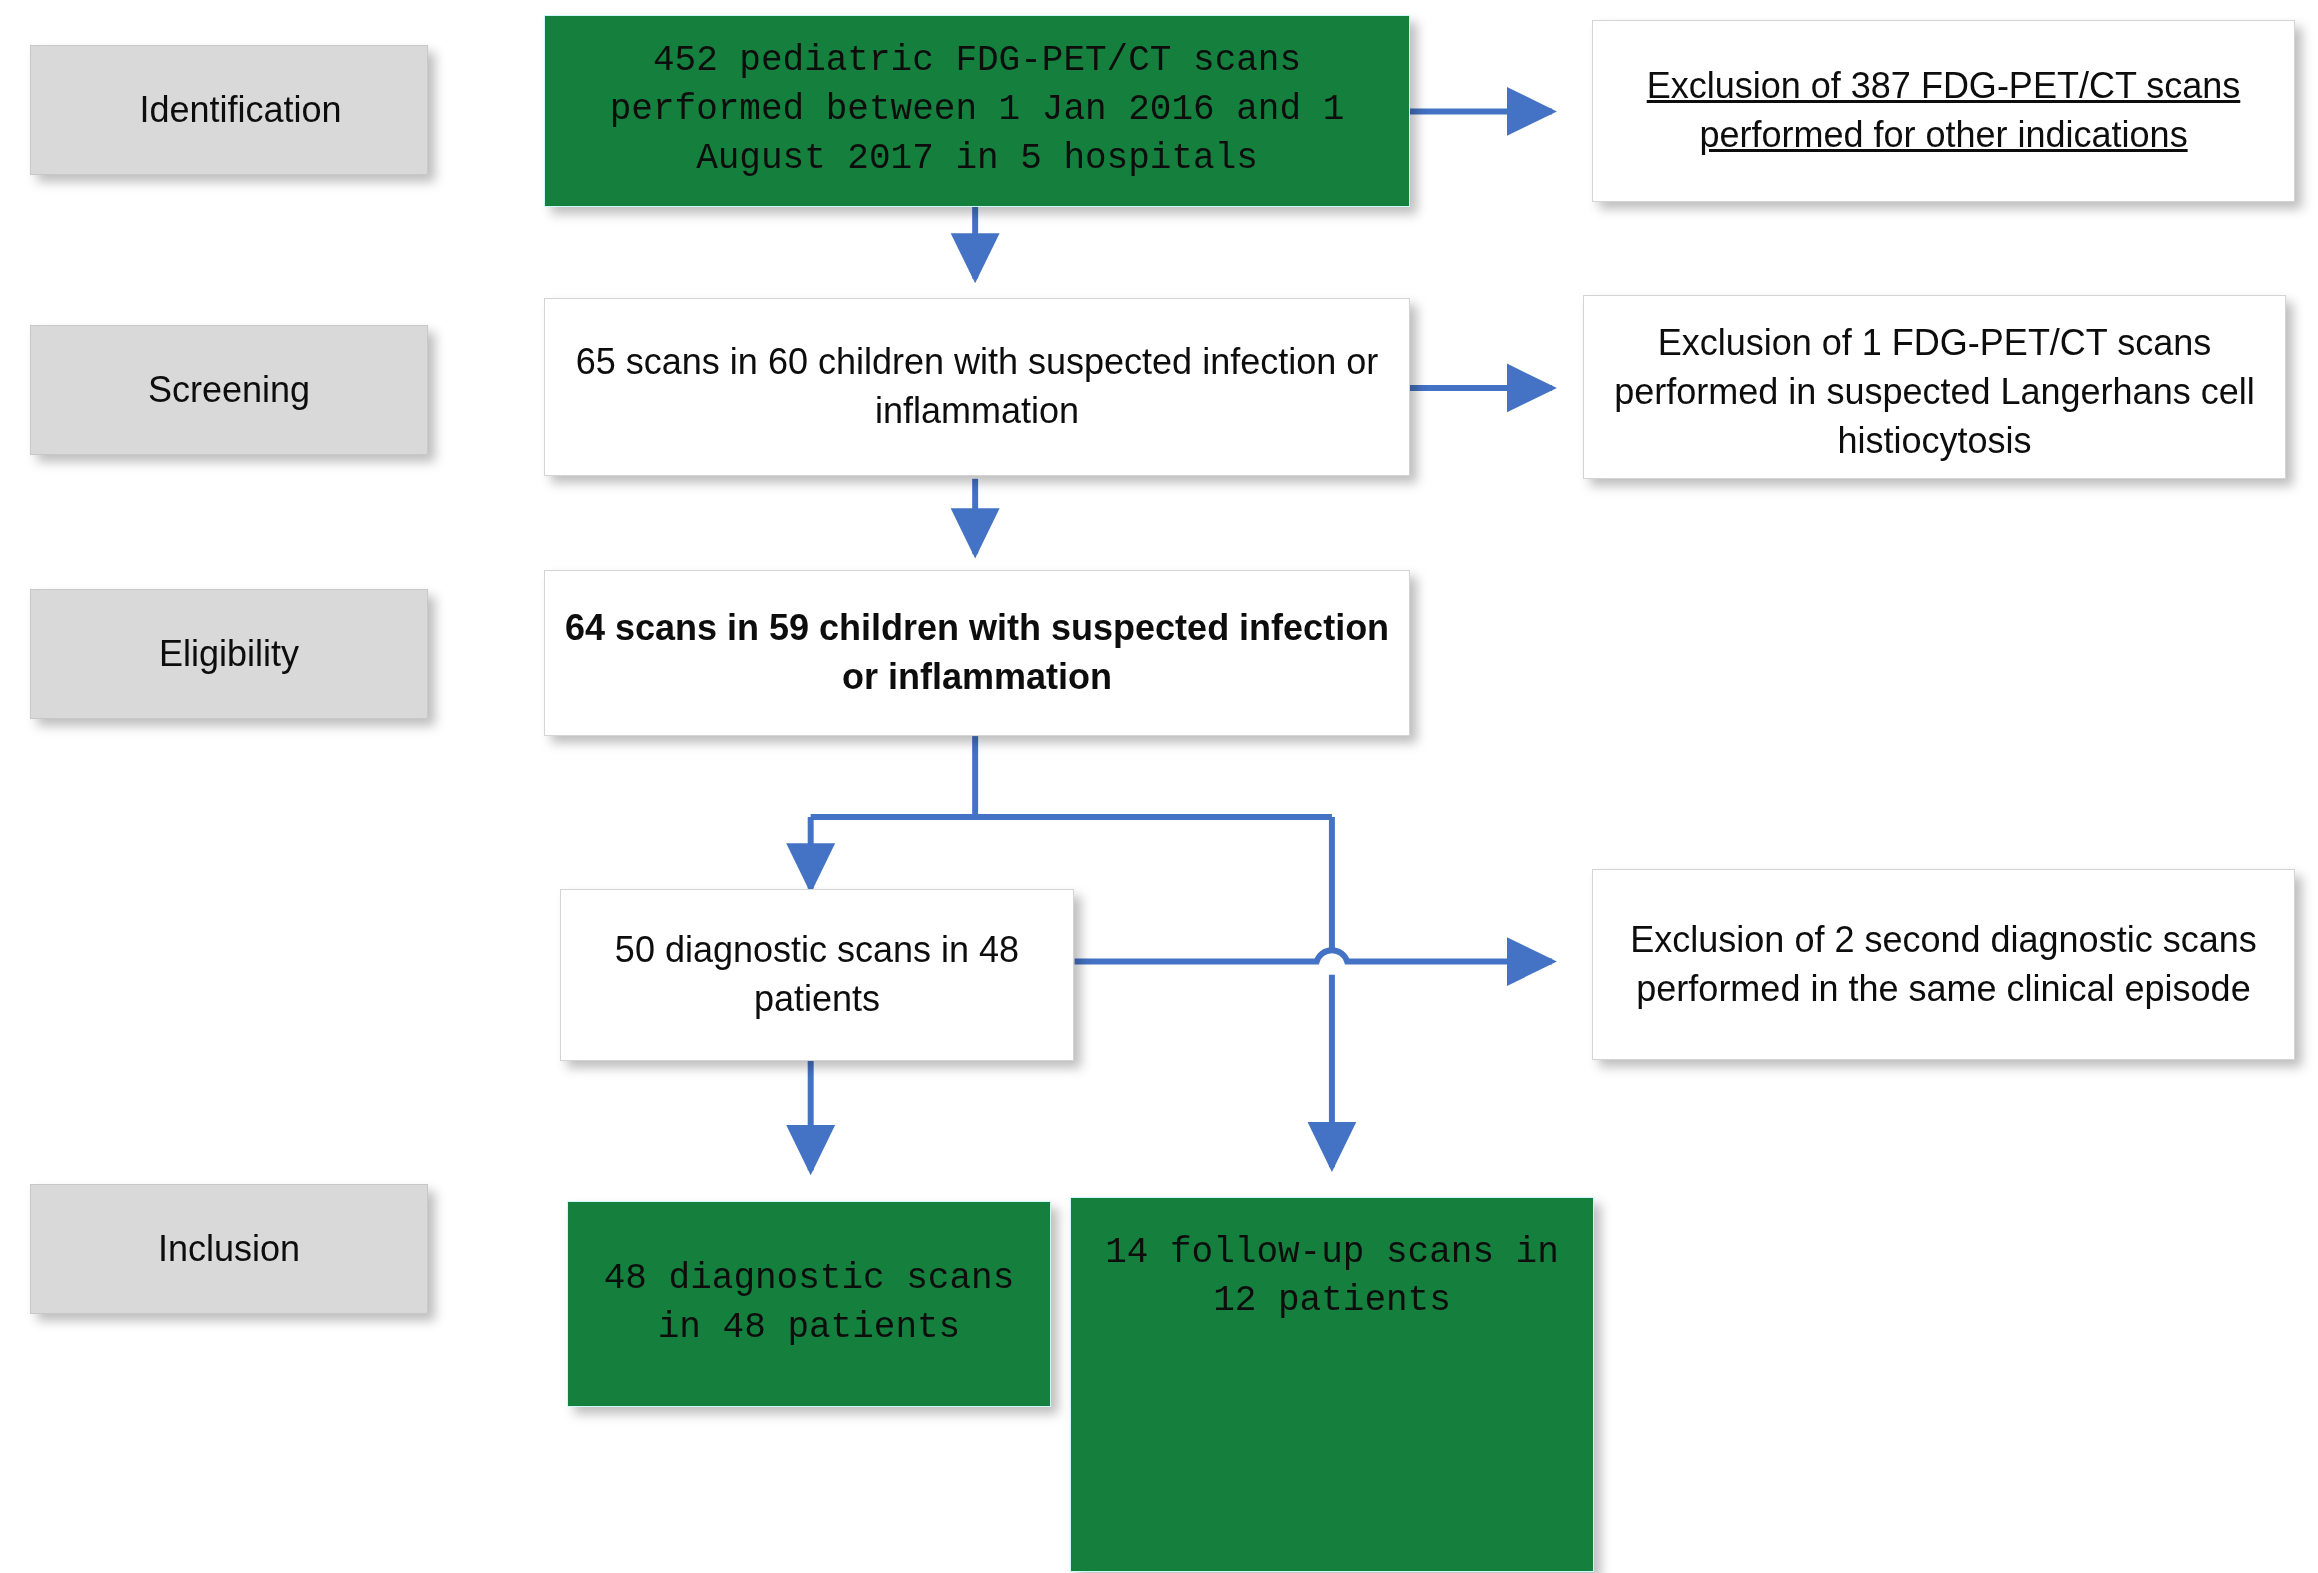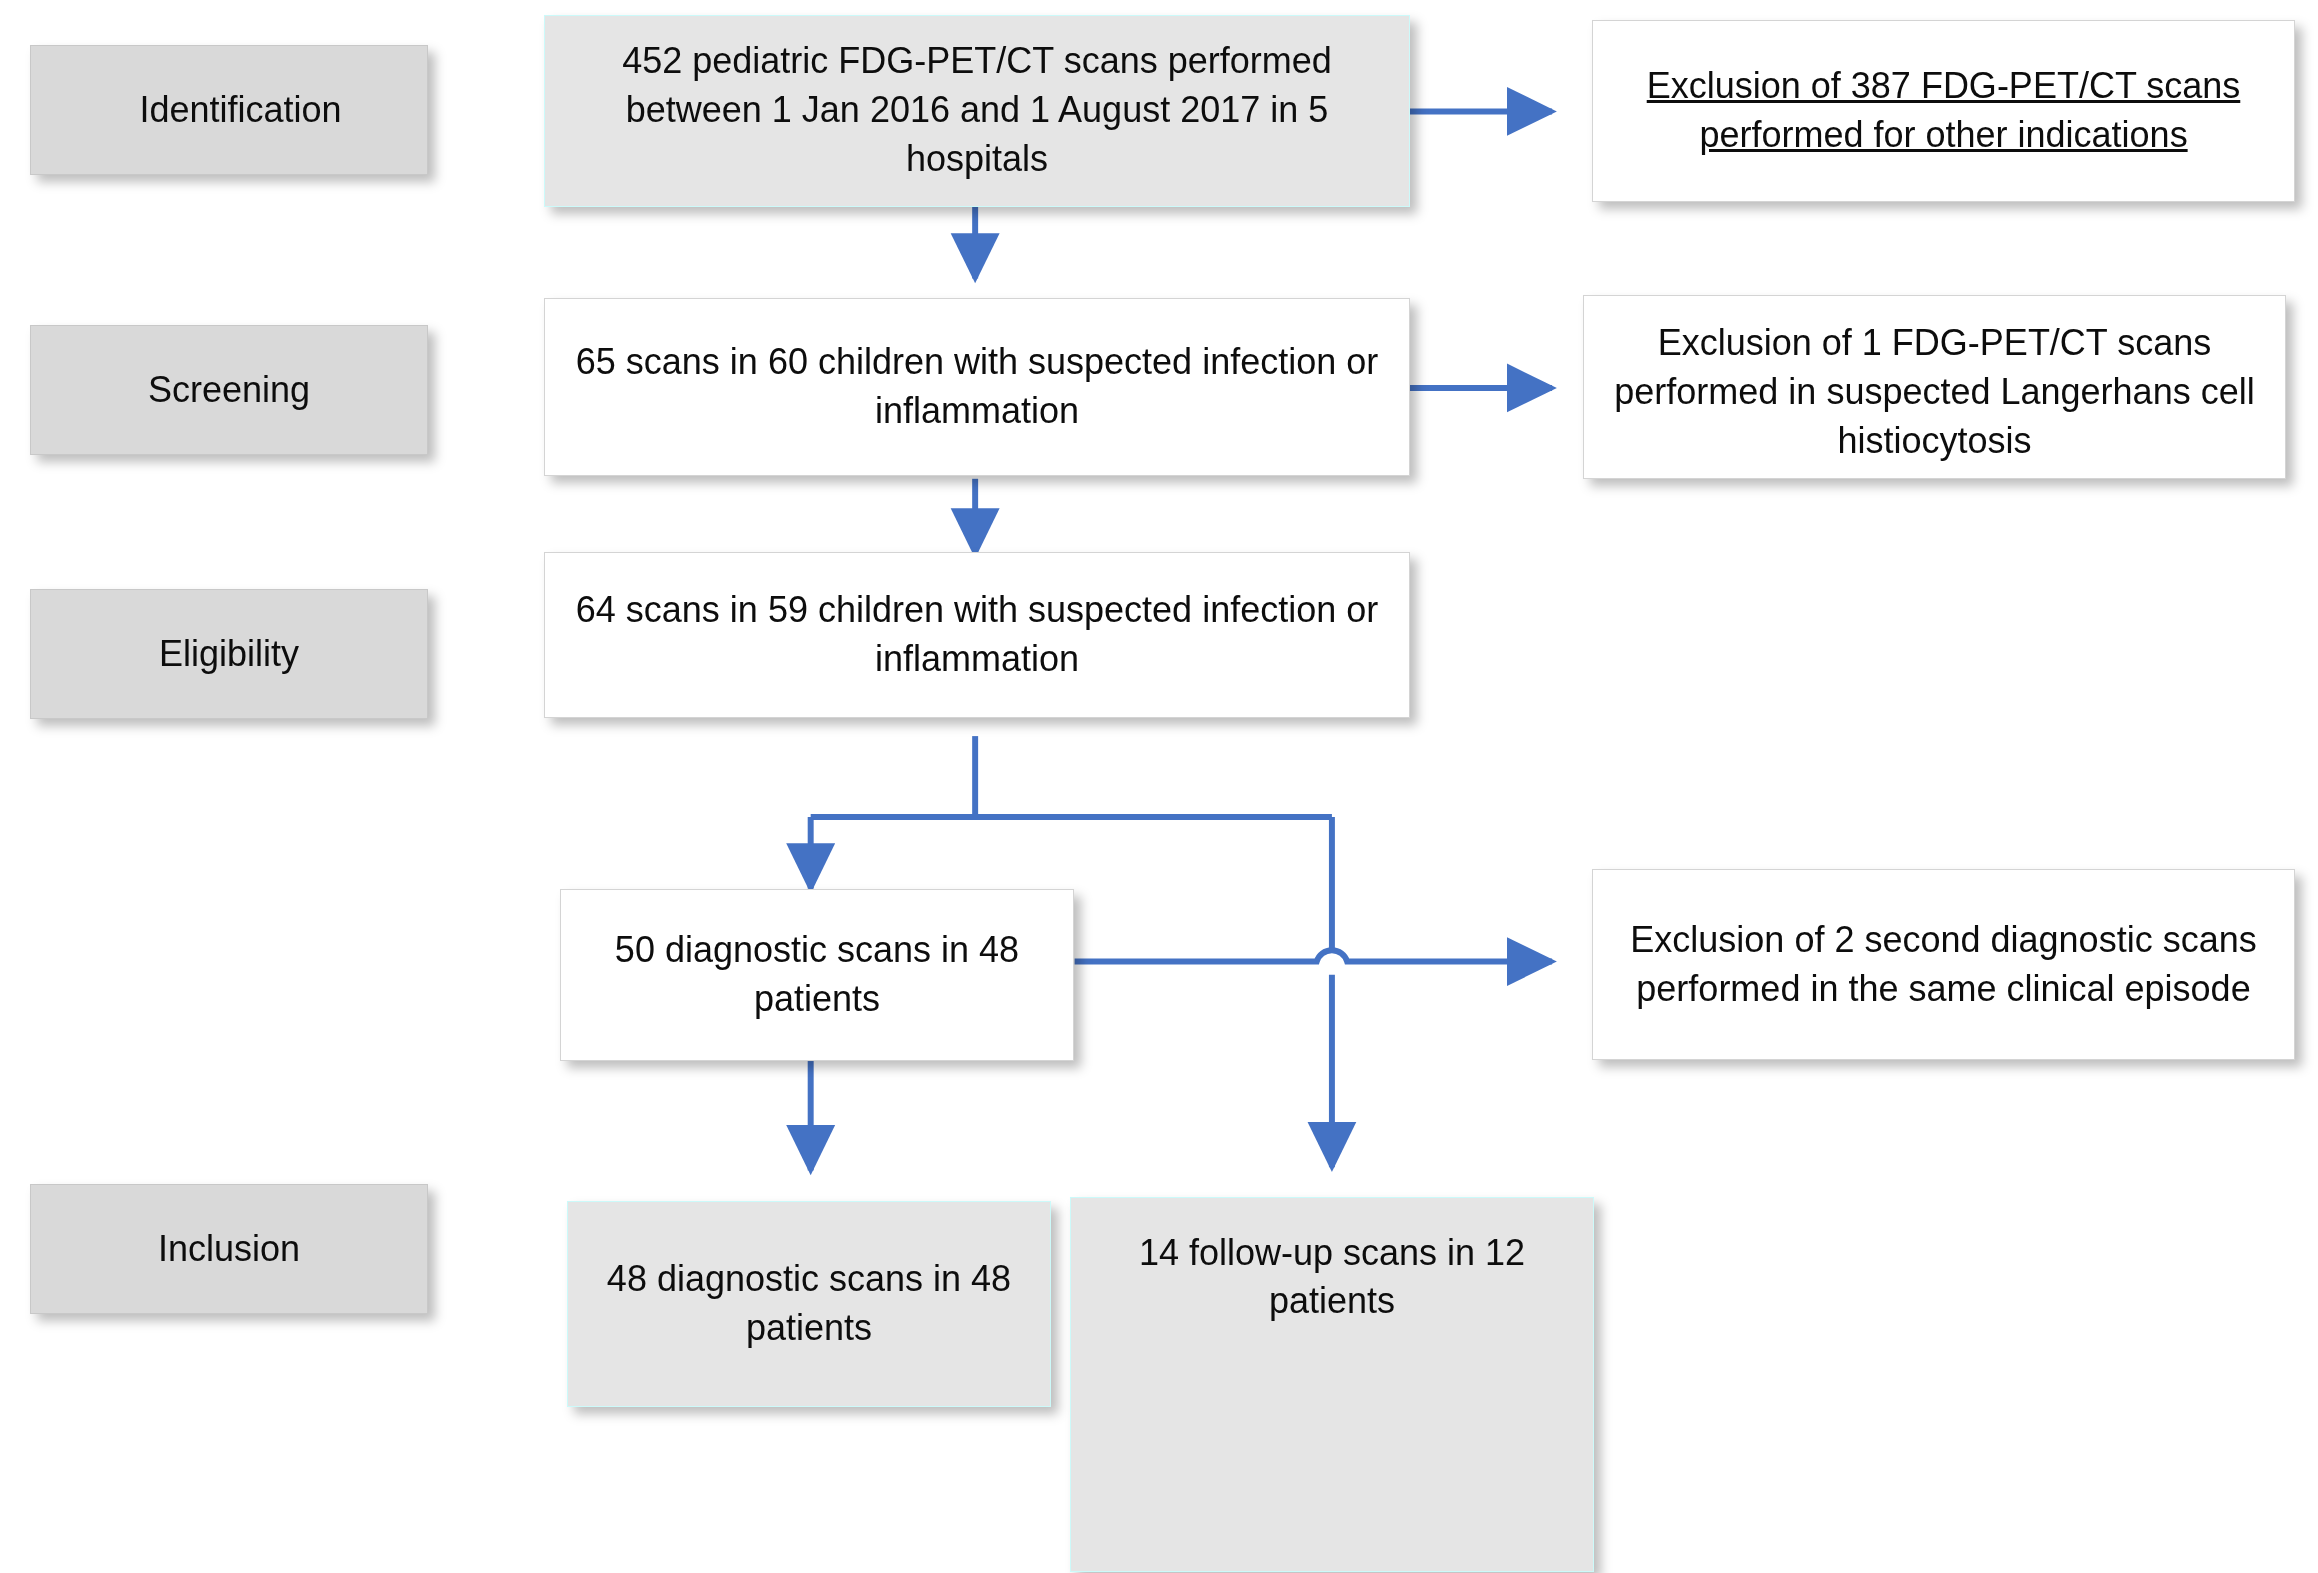--- a/index.html
+++ b/index.html
@@ -38,22 +38,23 @@
 
   .box--stage {
     background: #d9d9d9;
     border: 0.7px solid #c8c8c8;
   }
   .box--plain {
     background: #ffffff;
     border: 0.7px solid #d4d4d4;
   }
   .box--highlight {
-    background: #e5e5e5;
+    background: #15803d;
     border: 0.7px solid #ccfafa;
+    font-family: Liberation Mono, monospace;
   }
   .box--top {
     align-items: flex-start;
     margin-top: 24px;
   }
 
   
   #wires {
     position: absolute;
     left: 0;
@@ -114,21 +115,21 @@
   </div>
 
   <div class="box box--highlight" style="left:544px; top:14.6px; width:866px; height:192px;">
     <span class="txt">452 pediatric FDG-PET/CT scans performed between 1 Jan 2016 and 1 August 2017 in 5 hospitals</span>
   </div>
 
   <div class="box box--plain" style="left:544px; top:298px; width:866px; height:178px;">
     <span class="txt">65 scans in 60 children with suspected infection or inflammation</span>
   </div>
 
-  <div class="box box--plain" style="left:544px; top:552px; width:866px; height:166px;">
+  <div class="box box--plain" style="left:544px; top:570px; width:866px; height:166px;font-weight:bold;">
     <span class="txt">64 scans in 59 children with suspected infection or inflammation</span>
   </div>
 
   <div class="box box--plain" style="left:560px; top:889px; width:514px; height:172px;">
     <span class="txt">50 diagnostic scans in 48 patients</span>
   </div>
 
   <div class="box box--highlight" style="left:567px; top:1177px; width:484px; height:206px;margin-top:24px;">
     <span class="txt">48 diagnostic scans in 48 patients</span>
   </div>

